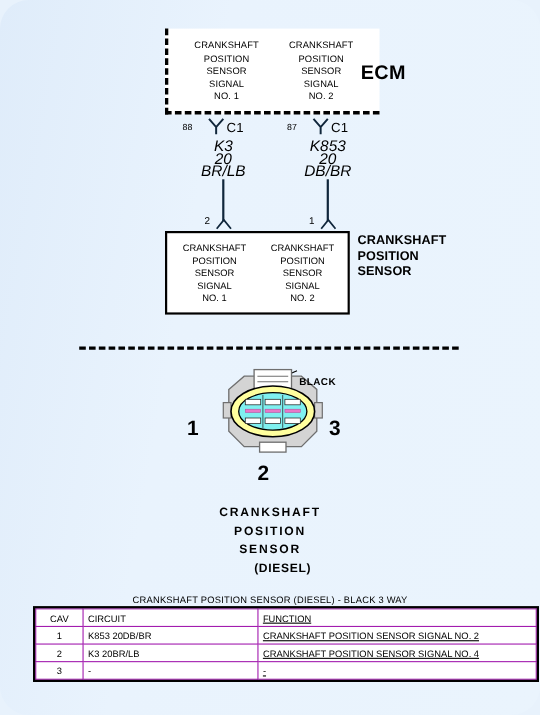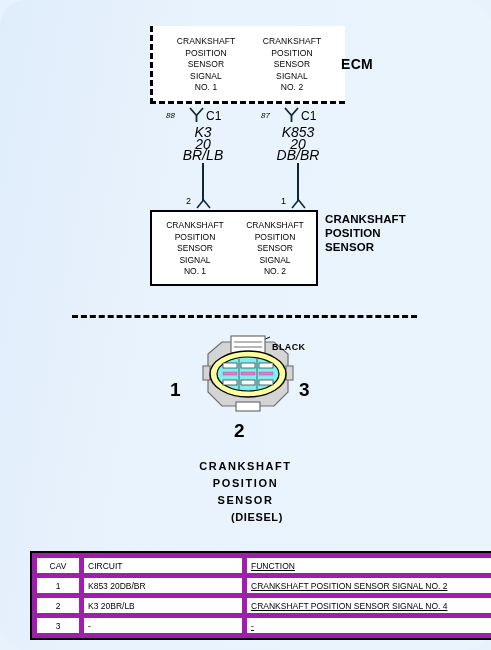--- a/index.html
+++ b/index.html
@@ -40,42 +40,41 @@
     text-align: center;
     font-size: 8.5px;
     line-height: 11.6px;
     color: #000;
     letter-spacing: 0.1px;
   }
   #ecm-col-1 { left: 10px; }
   #ecm-col-2 { left: 96px; }
   #ecm-label {
     position: absolute;
-    left: 341px; top: 56px;
-    font-size: 14px;
+    left: 328px; top: 56px;
+    font-size: 18px;
     font-weight: bold;
     color: #000;
     letter-spacing: 0.3px;
   }
 
   
   .pin-group {
     position: absolute;
     top: 108px;
     width: 120px;
     height: 18px;
   }
   #pin-group-1 { left: 148px; }
   #pin-group-2 { left: 243px; }
   .pin-num {
     position: absolute;
     left: 18px; top: 3px;
     font-size: 8px;
     color: #000;
-    font-style: italic;
   }
   .pin-ysym {
     position: absolute;
     left: 40px; top: -2px;
     width: 17px; height: 17px;
   }
   .pin-conn {
     position: absolute;
     left: 58px; top: 1px;
     font-size: 12px;
@@ -210,21 +209,21 @@
   }
   #cav-table {
     position: absolute;
     left: 32px; top: 553px;
     width: 428px;
     border-collapse: collapse;
     background: #ffffff;
     table-layout: fixed;
   }
   #cav-table th, #cav-table td {
-    border: 5px solid #a21caf;
+    border: 1px solid #a21caf;
     font-size: 8.5px;
     font-weight: normal;
     color: #000;
     height: 15px;
     padding: 0 4px;
   }
   #cav-table .col-cav   { width: 34px;  text-align: center; }
   #cav-table .col-circ  { width: 150px; text-align: left; }
   #cav-table .col-func  { width: 244px; text-align: left; text-decoration: underline; }
   #cav-table thead th.col-circ,
@@ -363,20 +362,21 @@
   <div class="cav-callout" id="cav-callout-3">3</div>
   <div class="cav-callout" id="cav-callout-2">2</div>
 
   <div id="connector-caption">
     <div>CRANKSHAFT</div>
     <div>POSITION</div>
     <div>SENSOR</div>
     <div class="nospace">(DIESEL)</div>
   </div>
 
+  <div id="table-title">CRANKSHAFT POSITION SENSOR (DIESEL) - BLACK 3 WAY</div>
   <table id="cav-table">
     <thead>
       <tr>
         <th class="col-cav">CAV</th>
         <th class="col-circ">CIRCUIT</th>
         <th class="col-func">FUNCTION</th>
       </tr>
     </thead>
     <tbody id="cav-table-body">
         <tr>

